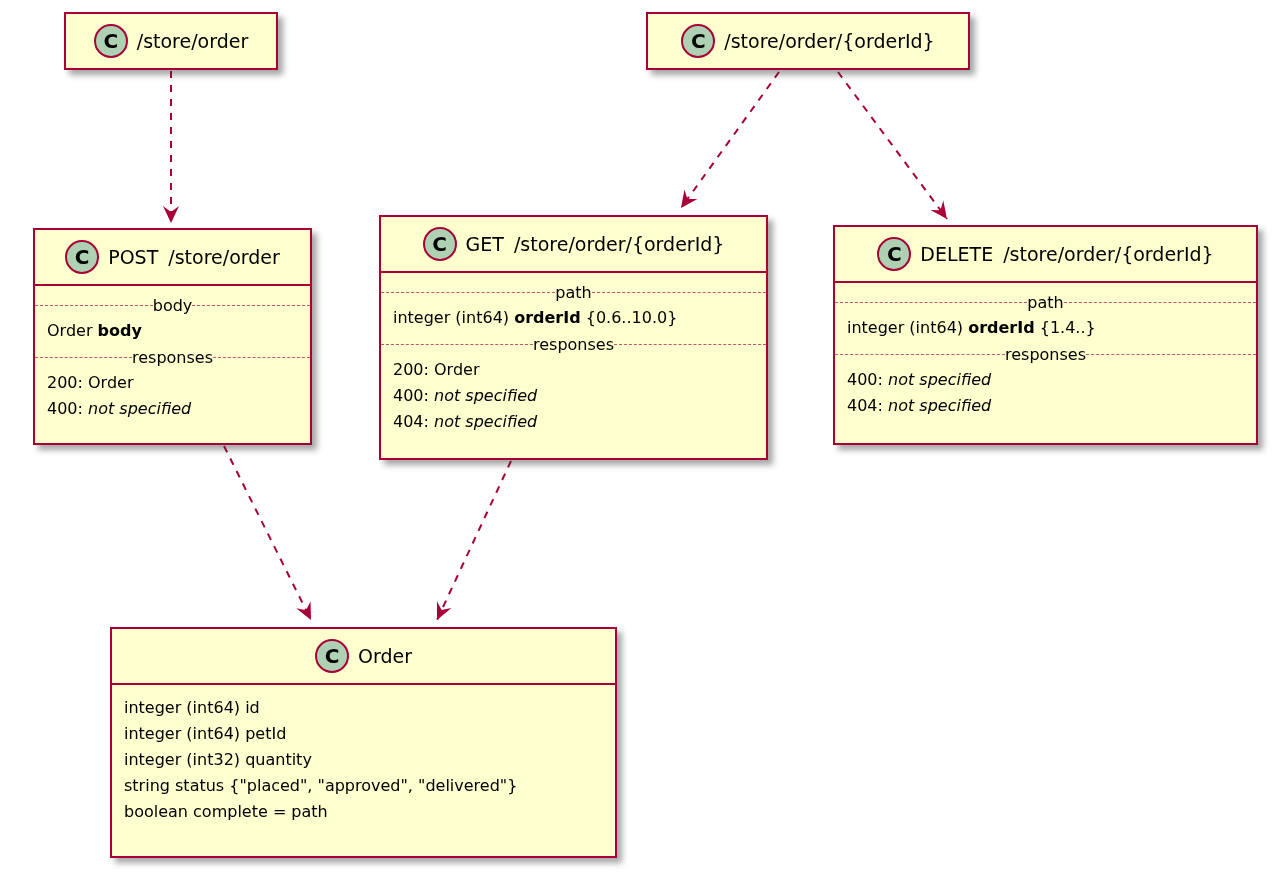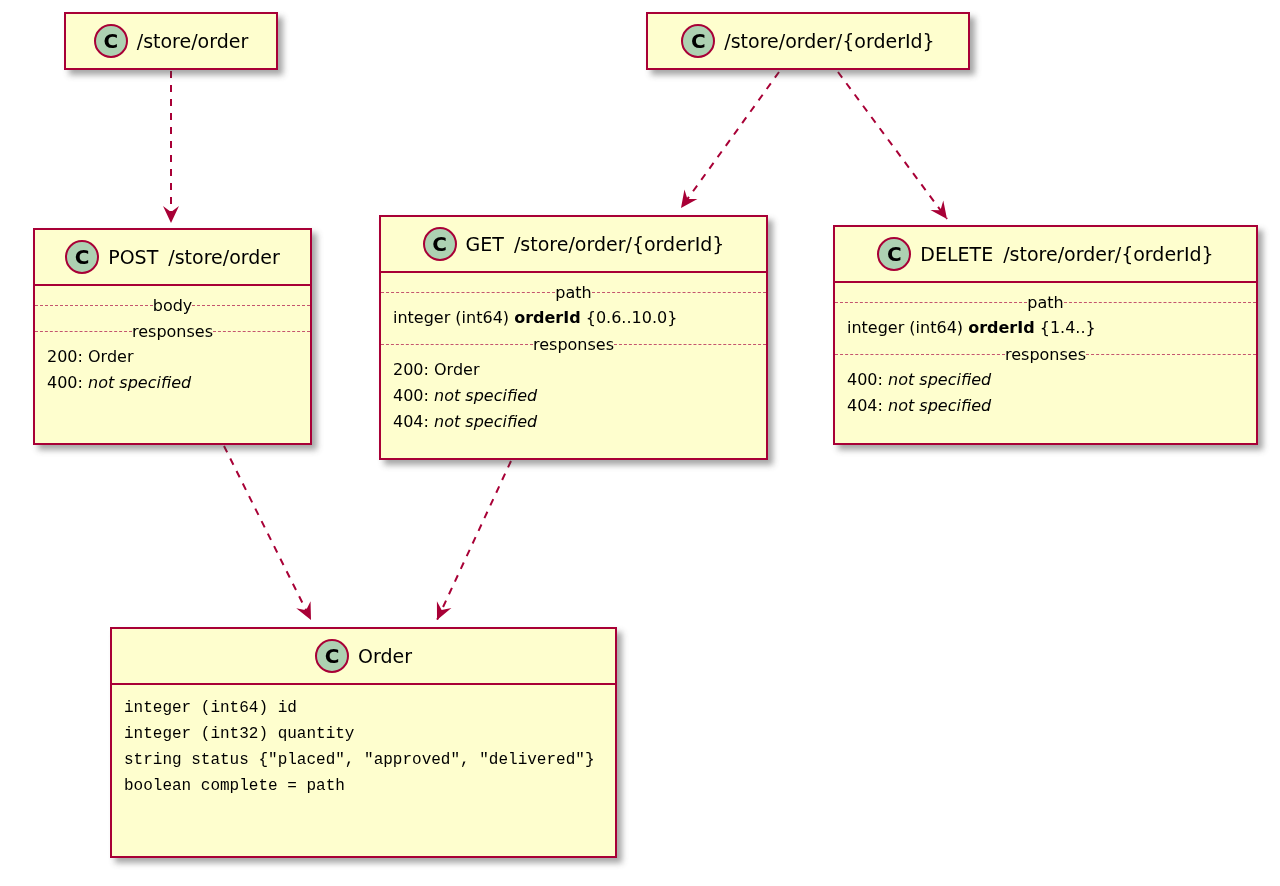--- a/index.html
+++ b/index.html
@@ -132,20 +132,21 @@
       <span class="circle-c">
         <span>C</span>
       </span>
       <span class="method">POST</span>
       <span>/store/order</span>
     </div>
     <div class="members">
       <div class="sep-row">
         <span>body</span>
       </div>
+      <div class="member-row"><span>Order </span><span class="b">body</span></div>
       <div class="sep-row">
         <span>responses</span>
       </div>
       <div class="member-row"><span>200: Order</span></div>
       <div class="member-row"><span>400: </span><span class="i">not specified</span></div>
     </div>
   </div>
 
   <div class="uml-box" id="box-get">
     <div class="uml-header">
@@ -190,21 +191,22 @@
     </div>
   </div>
 
   <div class="uml-box" id="box-order-model">
     <div class="uml-header">
       <span class="circle-c">
         <span>C</span>
       </span>
       <span>Order</span>
     </div>
-    <div class="members" style="padding-top:10px;font-family:Liberation Mono, monospace;">
+    <div class="members" style="padding-top:10px;">
       <div class="member-row"><span>integer (int64) id</span></div>
+      <div class="member-row"><span>integer (int64) petId</span></div>
       <div class="member-row"><span>integer (int32) quantity</span></div>
       <div class="member-row"><span>string status {"placed", "approved", "delivered"}</span></div>
       <div class="member-row"><span>boolean complete = path</span></div>
     </div>
   </div>
 
 </div>
 
 </body></html>

